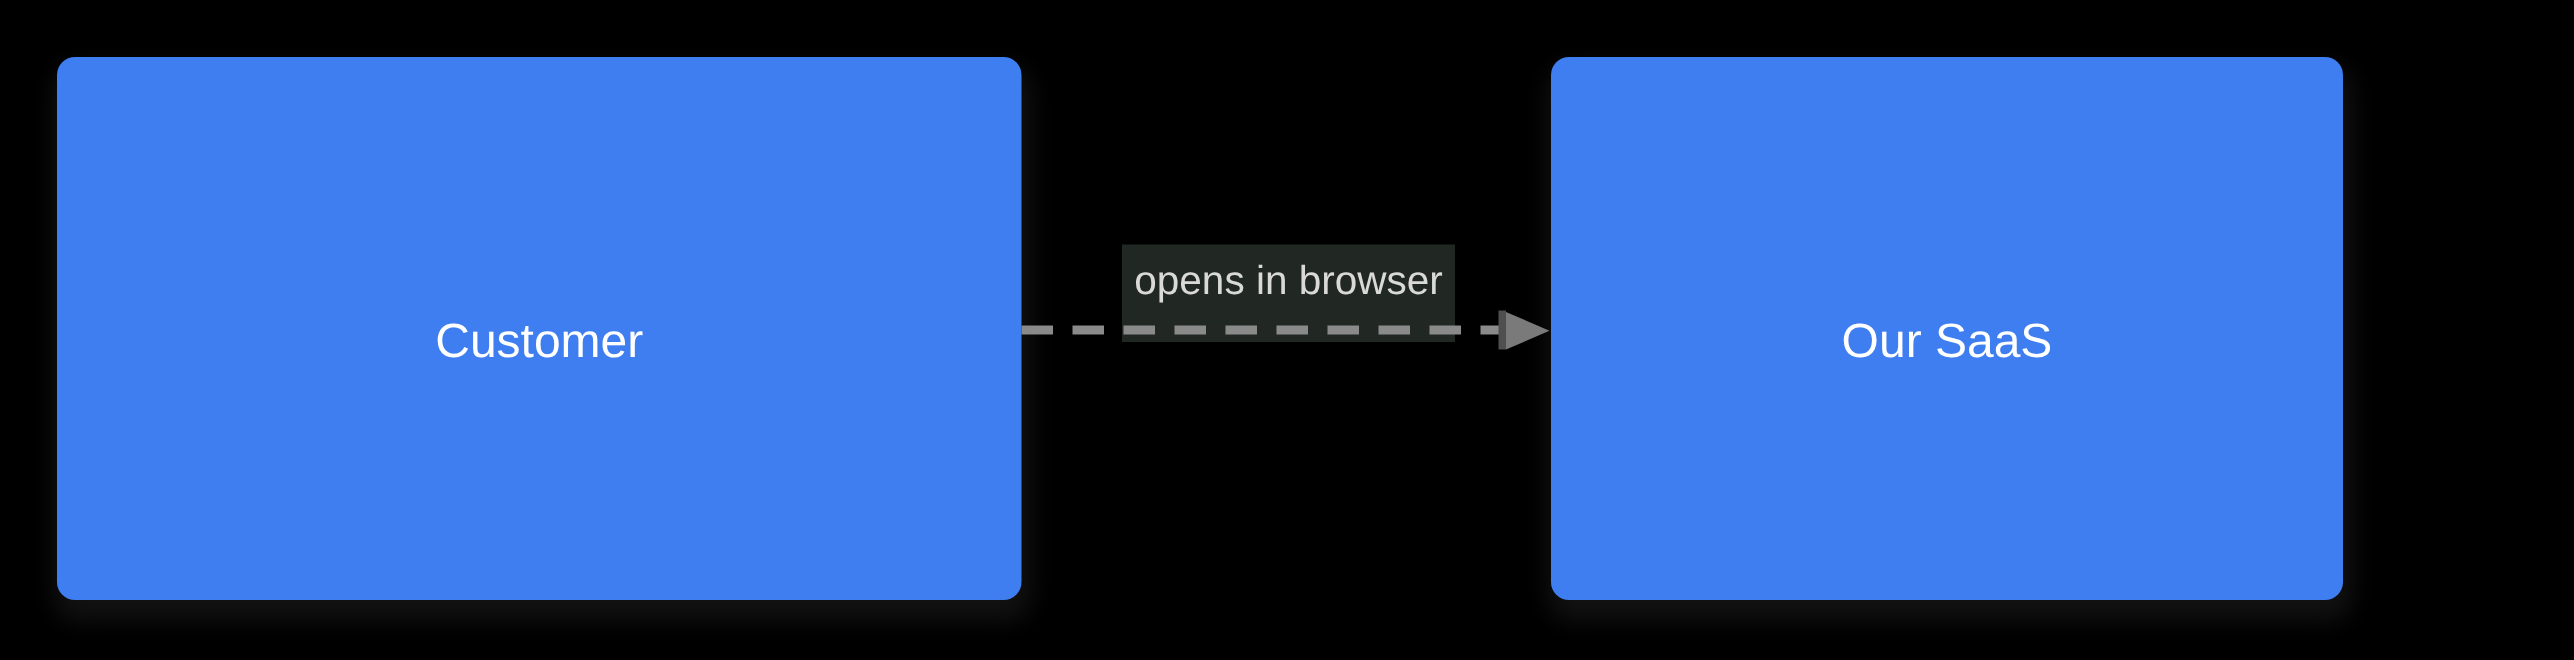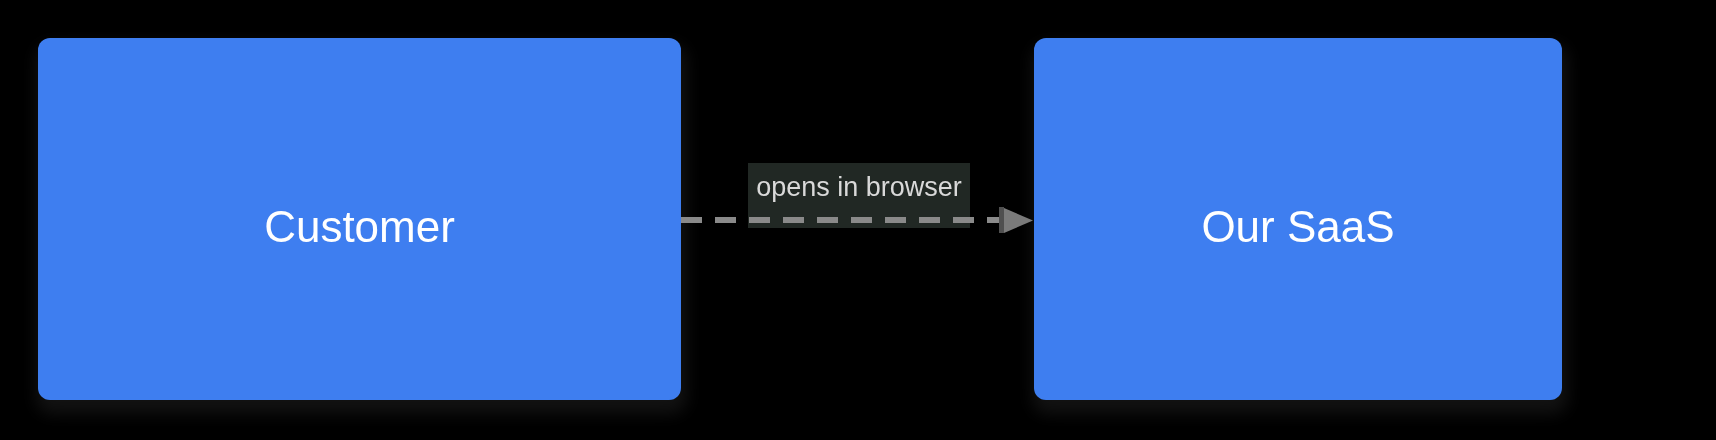--- a/index.html
+++ b/index.html
@@ -27,21 +27,21 @@
     align-items: center;
     justify-content: center;
     padding-top: 16px;
     box-sizing: border-box;
     z-index: 1;
   }
   .node-left  { left: 38px; }
   .node-right { left: 1034px; width: 528px; }
   .node-label {
     color: var(--node_text, #ffffff);
-    font-size: 44px;
+    font-size: 32px;
     line-height: 1;
     white-space: nowrap;
   }
   .edge-label {
     position: absolute;
     left: 748px;
     top: 163px;
     width: 222px;
     height: 65px;
     background: var(--edge_label_bg, #212824);

